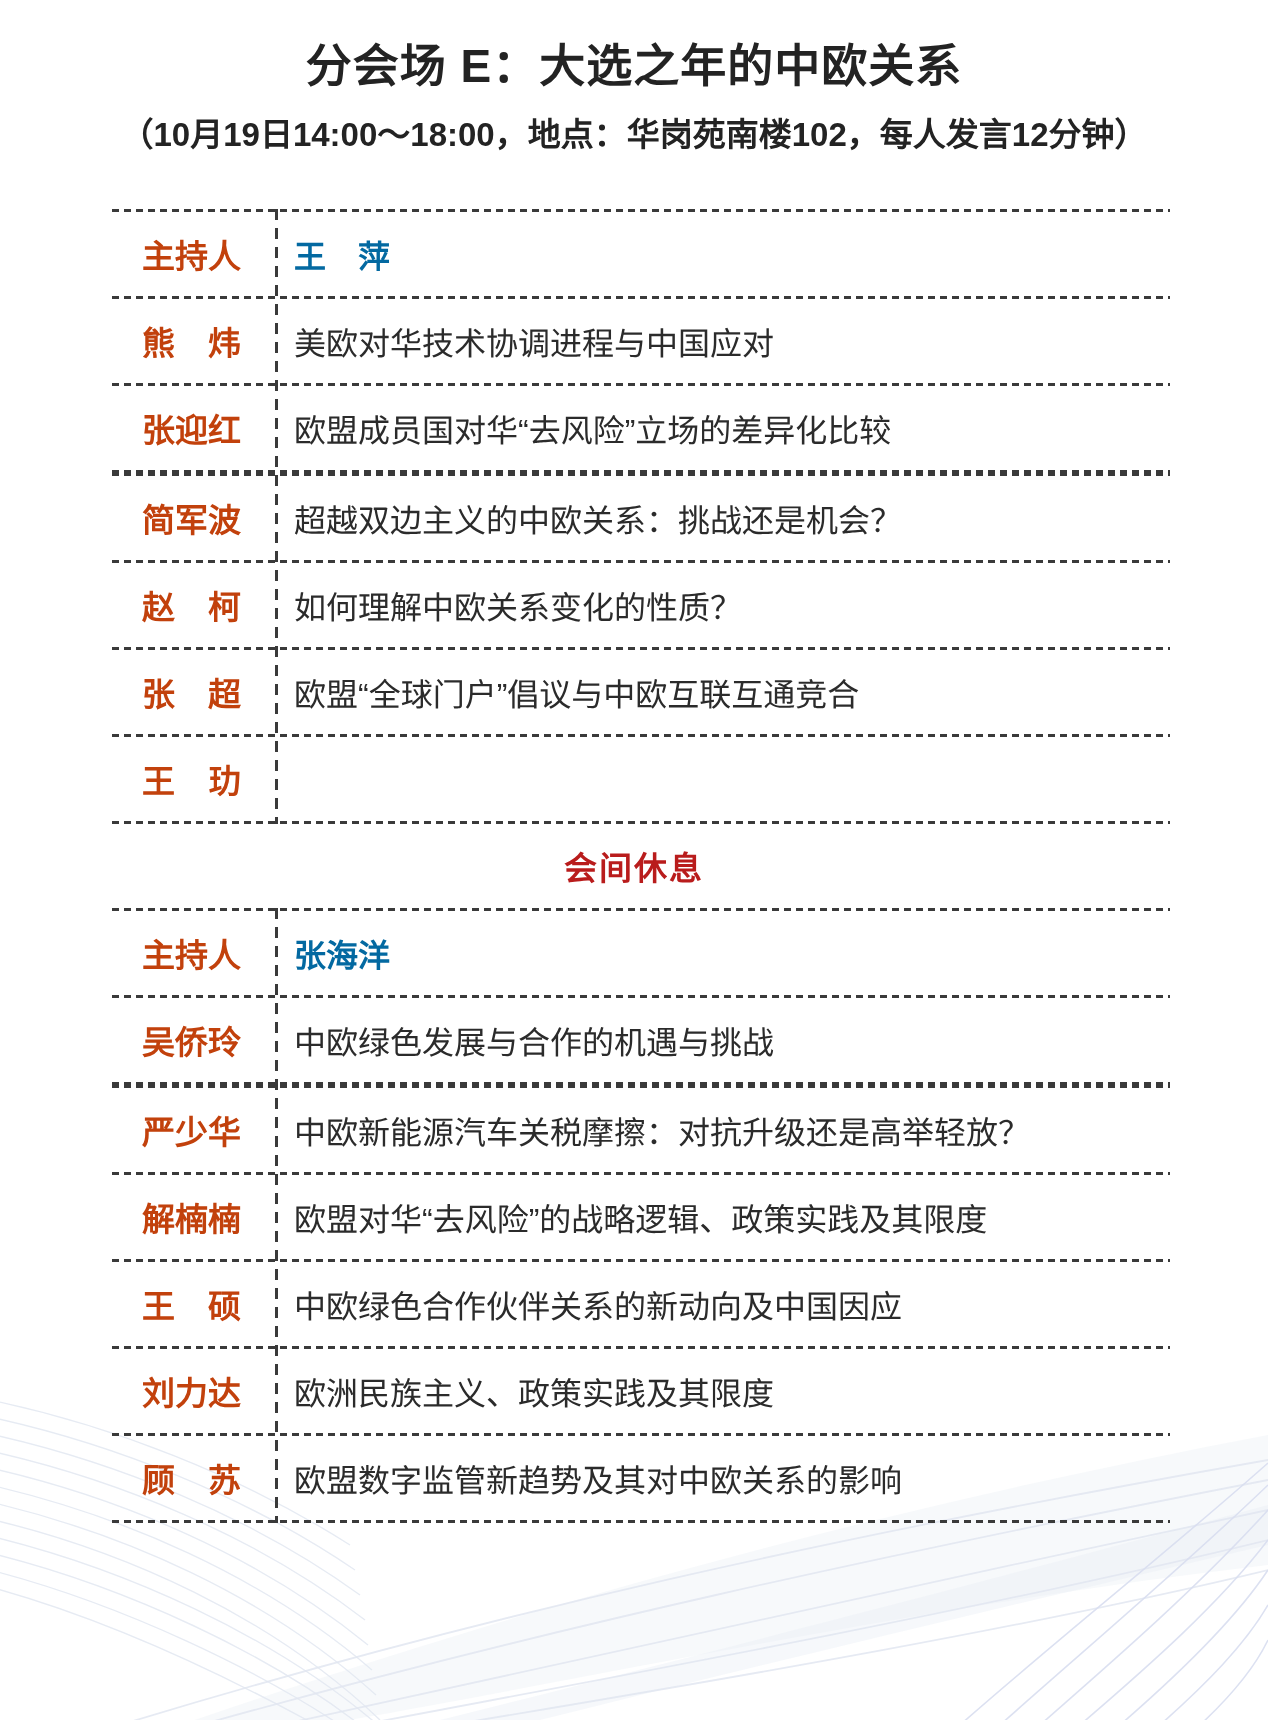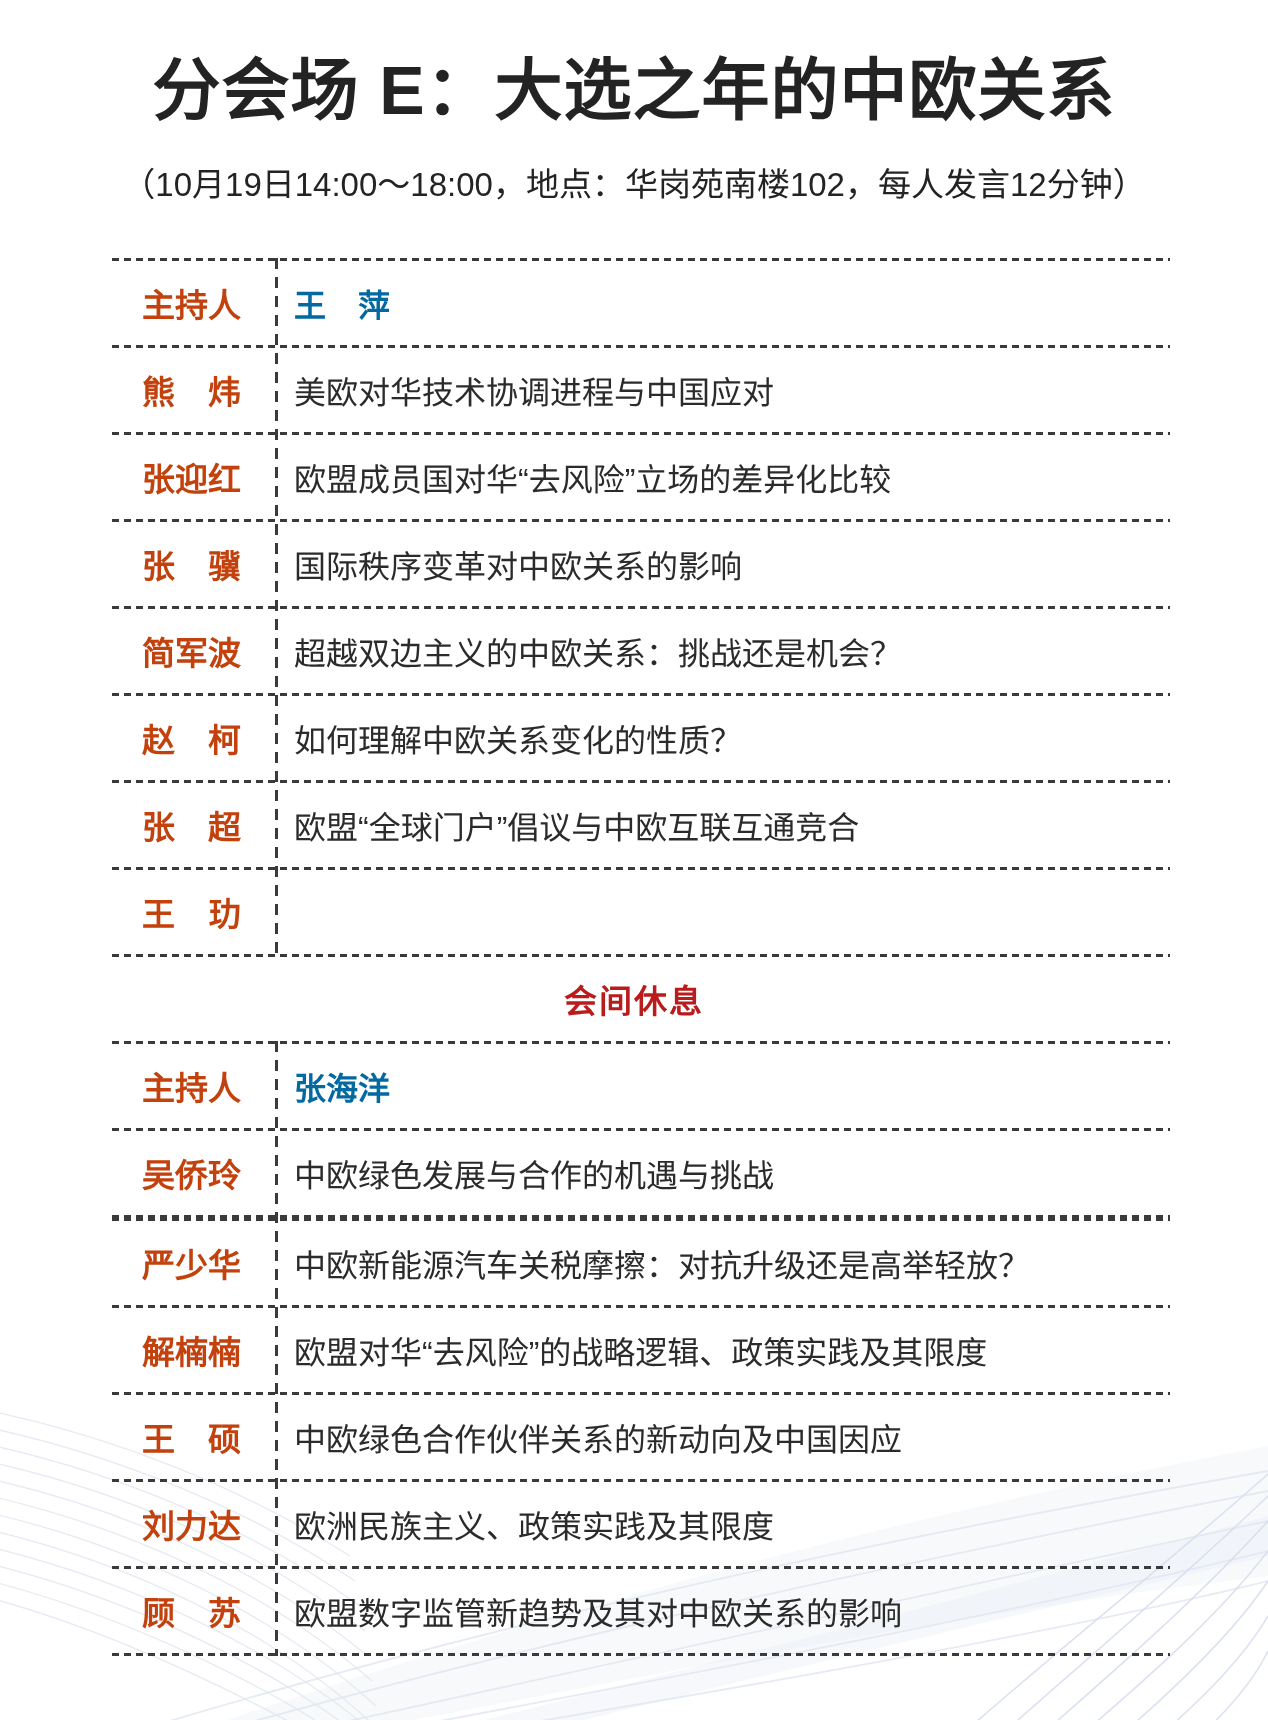--- a/index.html
+++ b/index.html
@@ -9,32 +9,32 @@
     font-family:"Liberation Sans","DejaVu Sans",sans-serif;
     color:#262626;
     overflow:hidden;
     position:relative;
   }
   .page{position:relative;width:1268px;height:1720px;}
   .decor{position:absolute;left:0;top:0;width:1268px;height:1720px;pointer-events:none;}
   .content{position:relative;z-index:1;}
 
   .title{
-    margin:16px;padding-top:34px;
+    margin:5px;padding-top:34px;
     text-align:center;
-    font-size:68px;line-height:1.2;
+    font-size:46px;line-height:1.2;
     font-weight:900;
     letter-spacing:1px;
     color:#232323;
   }
   .subtitle{
-    margin-top:32px;
+    margin-top:20px;
     text-align:center;
     font-size:33px;line-height:1.3;
-    font-weight:400;
+    font-weight:700;
     color:#232323;
   }
 
   .schedule{
     position:relative;
     margin-left:112px;
     width:1058px;
   }
   .schedule.first{margin-top:52px;}
   .hline{
@@ -144,24 +144,20 @@
         <div class="cell-topic">美欧对华技术协调进程与中国应对</div>
       </div>
       <div class="hline"></div>
 
       <div class="row">
         <div class="cell-name">张迎红</div>
         <div class="cell-topic">欧盟成员国对华“去风险”立场的差异化比较</div>
       </div>
       <div class="hline"></div>
 
-      <div class="row">
-        <div class="cell-name">张　骥</div>
-        <div class="cell-topic">国际秩序变革对中欧关系的影响</div>
-      </div>
       <div class="hline"></div>
 
       <div class="row">
         <div class="cell-name">简军波</div>
         <div class="cell-topic">超越双边主义的中欧关系：挑战还是机会？</div>
       </div>
       <div class="hline"></div>
 
       <div class="row">
         <div class="cell-name">赵　柯</div>

